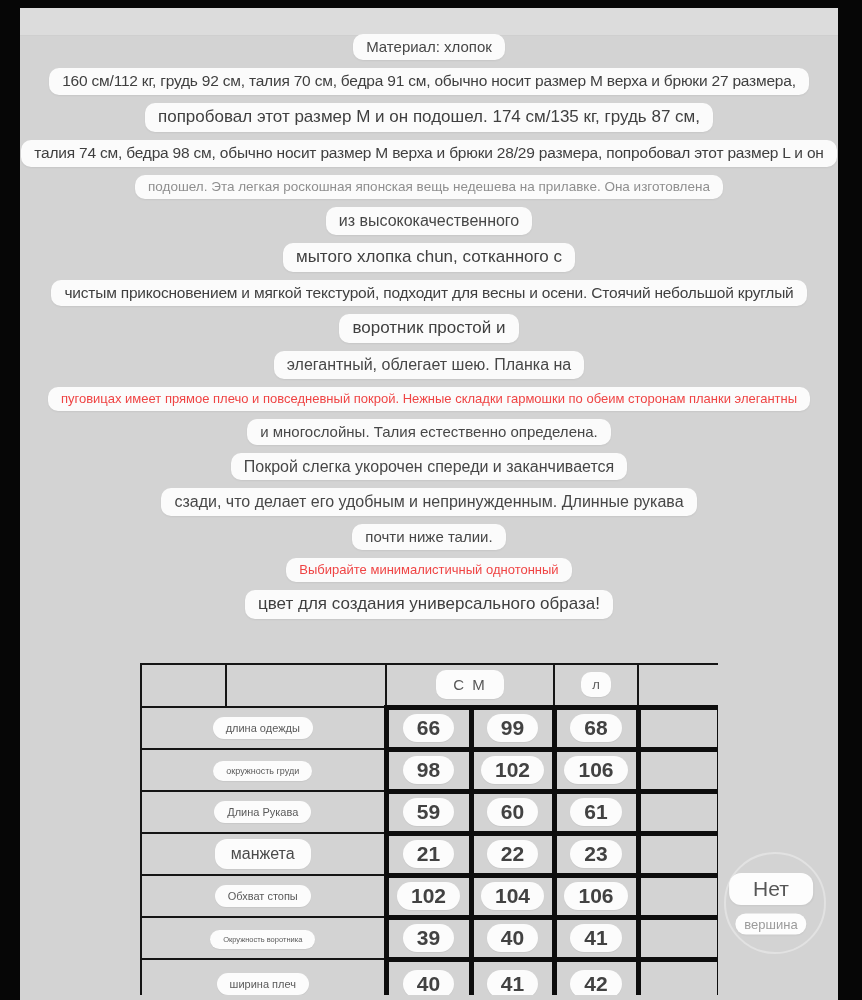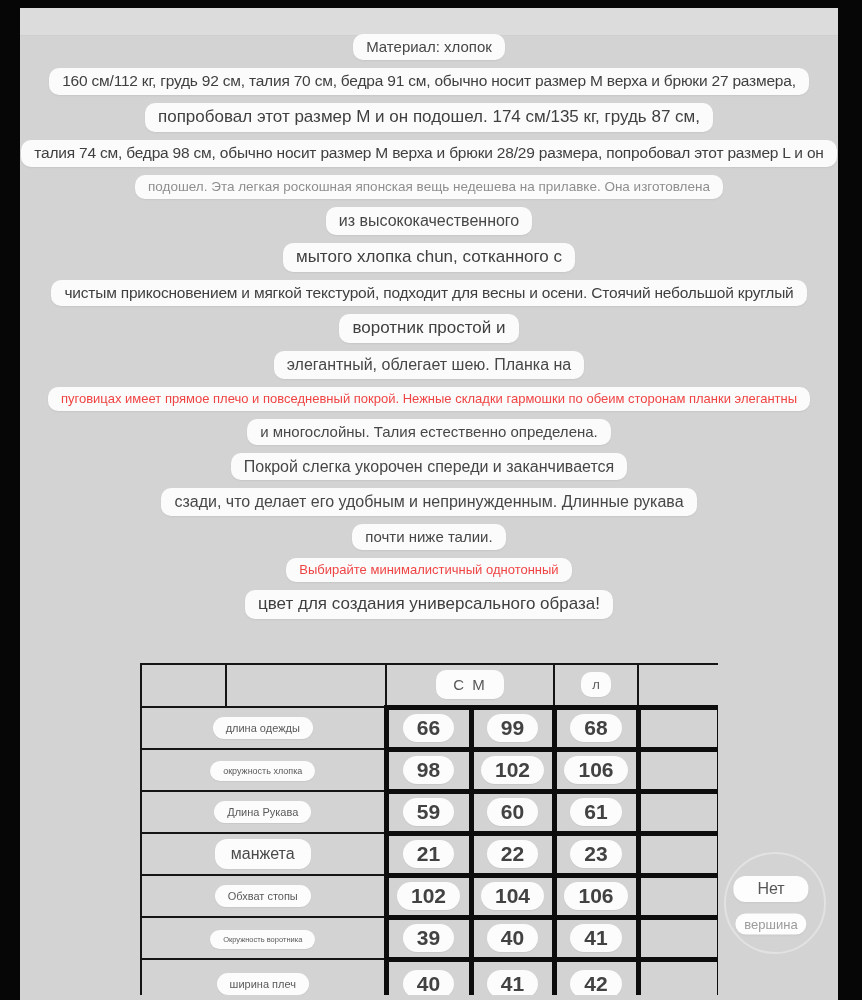--- a/index.html
+++ b/index.html
@@ -63,21 +63,21 @@
   
   .wm-circle{
     position:absolute;left:704px;top:844px;width:98px;height:98px;
     border:2px solid #e2e2e2;border-radius:50%;
   }
   .wm-pill{
     position:absolute;background:#fdfdfd;border-radius:12px;
     transform:translate(-50%,-50%);white-space:nowrap;
     box-shadow:0 1px 2px rgba(0,0,0,0.05);
   }
-  .wm-primary  {left:751px;top:881px;font-size:16px;color:#565656;padding:4px 24px;}
+  .wm-primary  {left:751px;top:881px;font-size:21px;color:#565656;padding:4px 24px;}
   .wm-secondary{left:751px;top:916px;font-size:13px;color:#9b9b9b;padding:3px 9px;border-radius:11px;}
 </style>
 </head>
 <body>
 
 <div class="canvas">
   <div class="top-band"></div>
 
   <div class="desc">
     <div class="bline t-md">Материал: хлопок</div>
@@ -122,21 +122,21 @@
         <td class="thin"></td>
       </tr>
       <tr>
         <td class="thin" colspan="2"><span class="pill lbl-pill sz-sm">длина одежды</span></td>
         <td class="thick"><span class="pill val-pill">66</span></td>
         <td class="thick"><span class="pill val-pill">99</span></td>
         <td class="thick"><span class="pill val-pill">68</span></td>
         <td class="thick"></td>
       </tr>
       <tr>
-        <td class="thin" colspan="2"><span class="pill lbl-pill sz-s">окружность хлопка</span></td>
+        <td class="thin" colspan="2"><span class="pill lbl-pill sz-s">окружность груди</span></td>
         <td class="thick"><span class="pill val-pill">98</span></td>
         <td class="thick"><span class="pill val-pill">102</span></td>
         <td class="thick"><span class="pill val-pill">106</span></td>
         <td class="thick"></td>
       </tr>
       <tr>
         <td class="thin" colspan="2"><span class="pill lbl-pill sz-sm">Длина Рукава</span></td>
         <td class="thick"><span class="pill val-pill">59</span></td>
         <td class="thick"><span class="pill val-pill">60</span></td>
         <td class="thick"><span class="pill val-pill">61</span></td>

